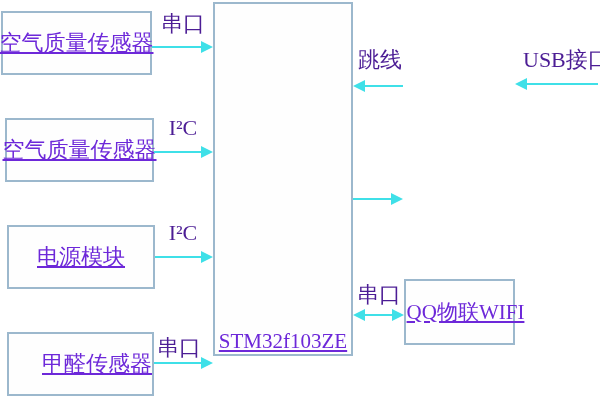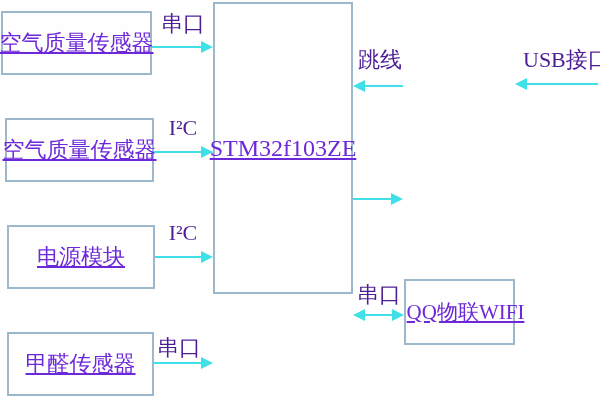--- a/index.html
+++ b/index.html
@@ -58,24 +58,24 @@
     border-right: 12px solid var(--arrow, #3fe0e8);
   }
   .line.r-only { left: 0; right: 10px; }
   .line.l-only { left: 10px; right: 0; }
   .line.both   { left: 10px; right: 10px; }
 
   
   #box-s0 { left: 1px;  top: 11px;  width: 151px; height: 64px; }
   #box-s1 { left: 5px;  top: 118px; width: 149px; height: 64px; }
   #box-s2 { left: 7px;  top: 225px; width: 148px; height: 64px; }
-  #box-s3 { left: 7px;  top: 332px; width: 147px; height: 64px; }
+  #box-s3 { left: 7px;  top: 332px; width: 147px; height: 64px; justify-content: flex-end; }
 
   
-  #box-mcu { left: 213px; top: 2px; width: 140px; height: 292px; font-size: 24px; }
+  #box-mcu { left: 213px; top: 2px; width: 140px; height: 354px; font-size: 21px; align-items: flex-end; }
 
   
   #box-p0 { left: 403px; top: 52px;  width: 110px; height: 65px; }
   #box-p1 { left: 403px; top: 166px; width: 110px; height: 64px; font-size: 26px; }
   #box-p2 { left: 404px; top: 279px; width: 111px; height: 66px; font-size: 21px; padding-left: 12px; }
 
   
   #lbl-s0 { left: 157px; top: 12px;  width: 52px; }
   #lbl-s1 { left: 157px; top: 116px; width: 52px; }
   #lbl-s2 { left: 157px; top: 221px; width: 52px; }

